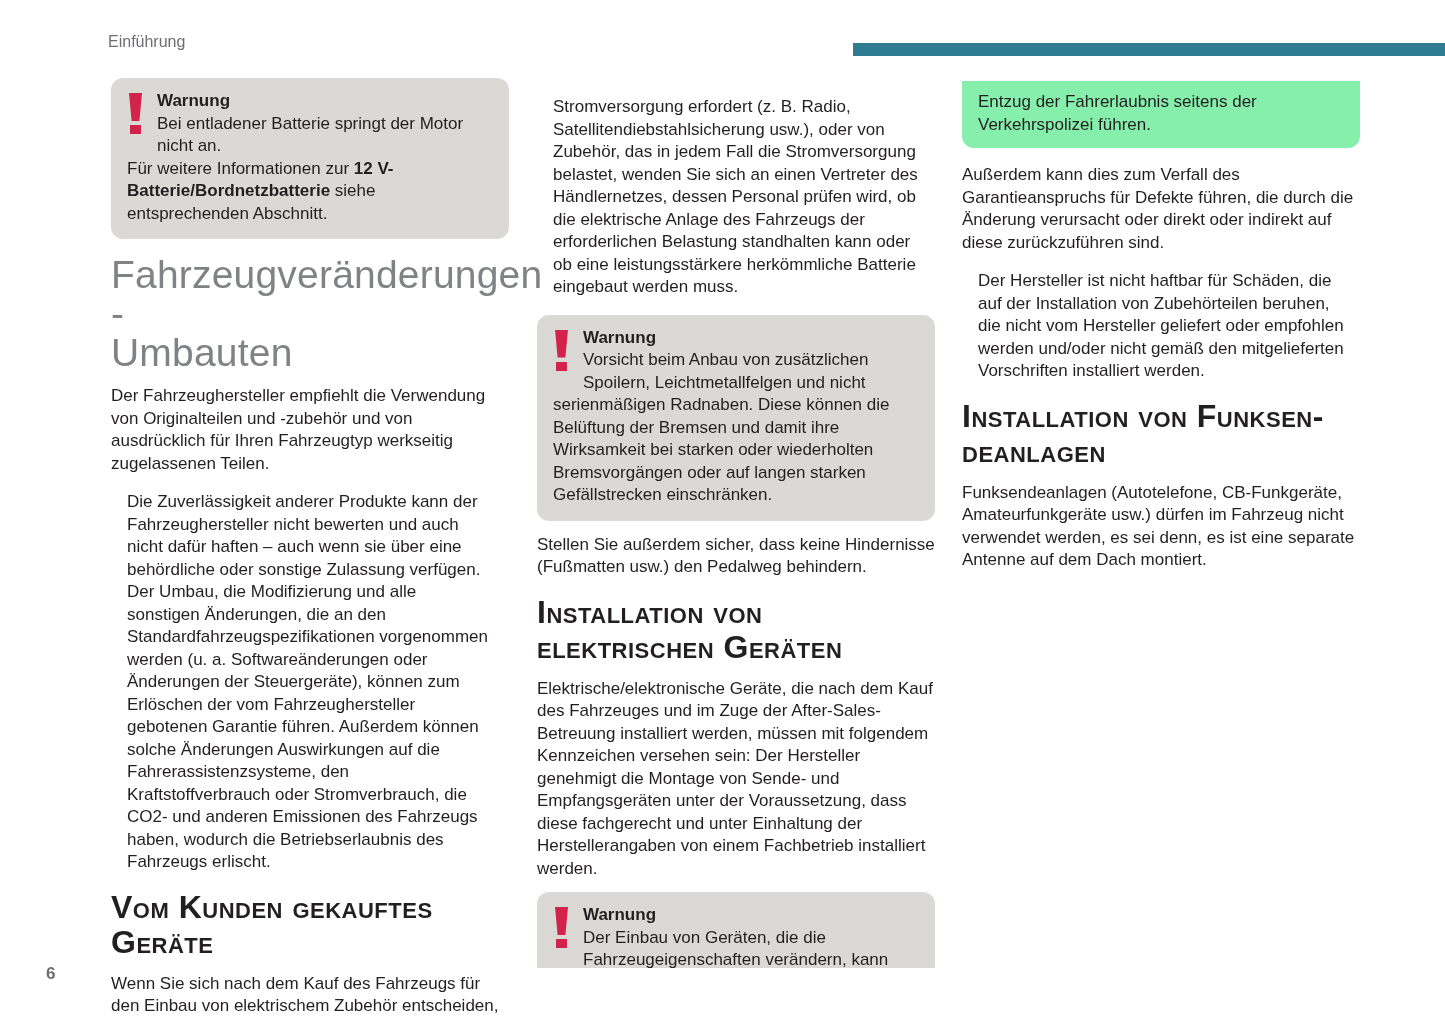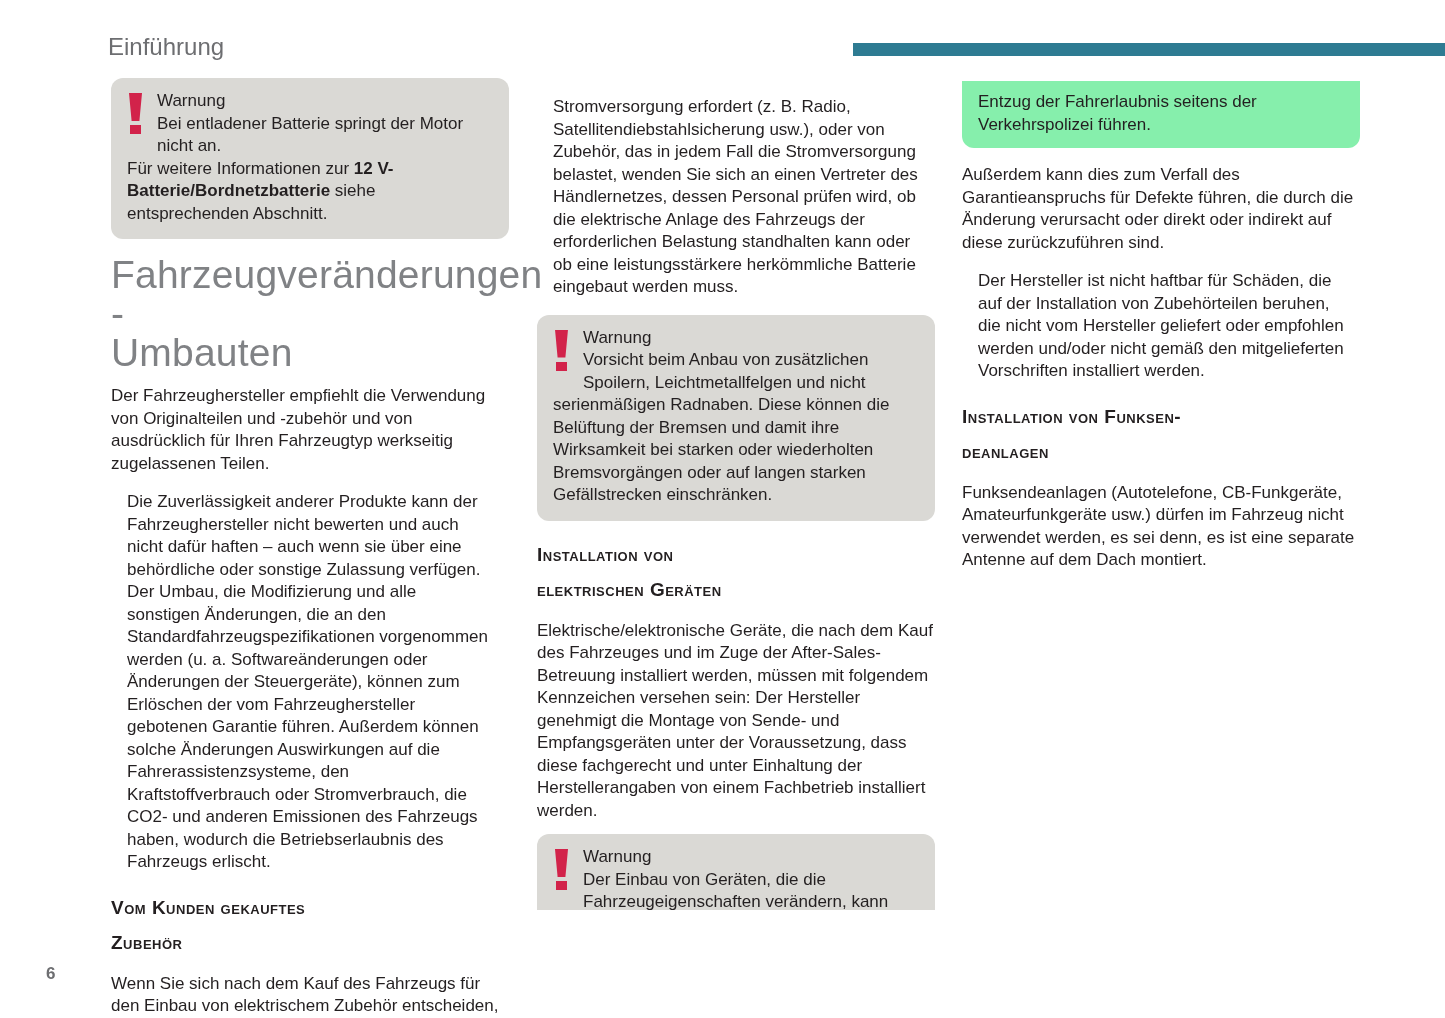--- a/index.html
+++ b/index.html
@@ -6,21 +6,21 @@
   body {
     width:1445px; height:1018px;
     background:#ffffff;
     font-family:"Liberation Sans", sans-serif;
     color:#231f20;
     position:relative;
     overflow:hidden;
   }
   .section-label {
     position:absolute; left:108px; top:33px;
-    font-size:24px; color:#6d6e71;
+    font-size:16px; color:#6d6e71;
   }
   .accent-bar {
     position:absolute; left:853px; top:43px;
     width:592px; height:13px; background:#2e7b92;
   }
   .col {
     position:absolute; width:398px;
     font-size:17px; line-height:22.5px;
   }
   #col1 { left:111px; top:78px; }
@@ -46,28 +46,28 @@
     margin:3px 13px 0 2px;
   }
   .warn-icon .bar {
     display:block; width:13px; height:28px; background:#d2234a;
     clip-path:polygon(0 0,100% 0,80% 100%,20% 100%);
   }
   .warn-icon .dot {
     display:block; width:11px; height:9px; margin:4px 0 0 1px;
     background:#d2234a;
   }
-  .warn-title { font-weight:normal; }
+  .warn-title { font-weight:bold; }
 
   h1.gray-title {
     font-size:39px; line-height:39px; font-weight:400;
     color:#808285; margin:16px 0 0 0; letter-spacing:0.2px;
   }
   h2.sc {
-    font-size:19px; line-height:35px; font-weight:700;
+    font-size:32px; line-height:35px; font-weight:700;
     color:#231f20; margin:16px 0 0 0;
     font-variant:small-caps; letter-spacing:0.5px;
   }
   p { margin:13px 0 0 0; }
   p.cont { margin:16px; }
   .b { font-weight:bold; }
 
   .page-number {
     position:absolute; left:46px; top:964px;
     font-size:17px; font-weight:bold; color:#6d6e71;
@@ -94,39 +94,40 @@
   <h1 class="gray-title">
     <div>Fahrzeugveränderungen -</div>
     <div>Umbauten</div>
   </h1>
 
   <p>Der Fahrzeughersteller empfiehlt die Verwendung von Originalteilen und -zubehör und von ausdrücklich für Ihren Fahrzeugtyp werkseitig zugelassenen Teilen.</p>
   <p class="cont">Die Zuverlässigkeit anderer Produkte kann der Fahrzeughersteller nicht bewerten und auch nicht dafür haften – auch wenn sie über eine behördliche oder sonstige Zulassung verfügen. Der Umbau, die Modifizierung und alle sonstigen Änderungen, die an den Standardfahrzeugspezifikationen vorgenommen werden (u. a. Softwareänderungen oder Änderungen der Steuergeräte), können zum Erlöschen der vom Fahrzeughersteller gebotenen Garantie führen. Außerdem können solche Änderungen Auswirkungen auf die Fahrerassistenzsysteme, den Kraftstoffverbrauch oder Stromverbrauch, die CO2- und anderen Emissionen des Fahrzeugs haben, wodurch die Betriebserlaubnis des Fahrzeugs erlischt.</p>
 
   <h2 class="sc">
     <div>Vom Kunden gekauftes</div>
-    <div>Zubehör</div>
+    <div>Geräte</div>
   </h2>
 
   <p>Wenn Sie sich nach dem Kauf des Fahrzeugs für den Einbau von elektrischem Zubehör entscheiden, das eine permanente</p>
 </div>
 
 <div class="col" id="col2">
 
   <p class="cont">Stromversorgung erfordert (z. B. Radio, Satellitendiebstahlsicherung usw.), oder von Zubehör, das in jedem Fall die Stromversorgung belastet, wenden Sie sich an einen Vertreter des Händlernetzes, dessen Personal prüfen wird, ob die elektrische Anlage des Fahrzeugs der erforderlichen Belastung standhalten kann oder ob eine leistungsstärkere herkömmliche Batterie eingebaut werden muss.</p>
 
   <div class="warn-box" style="margin-top:9px;">
     <span class="warn-icon">
         <span class="bar"></span>
         <span class="dot"></span>
       </span>
     <div class="warn-title">Warnung</div>
     <div><span>Vorsicht beim Anbau von zusätzlichen Spoilern, Leichtmetallfelgen und nicht serienmäßigen Radnaben. Diese können die Belüftung der Bremsen und damit ihre Wirksamkeit bei starken oder wiederholten Bremsvorgängen oder auf langen starken Gefällstrecken einschränken.</span></div>
   </div>
 
+  <p>Stellen Sie außerdem sicher, dass keine Hindernisse (Fußmatten usw.) den Pedalweg behindern.</p>
 
   <h2 class="sc">
     <div>Installation von</div>
     <div>elektrischen Geräten</div>
   </h2>
 
   <p>Elektrische/elektronische Geräte, die nach dem Kauf des Fahrzeuges und im Zuge der After-Sales-Betreuung installiert werden, müssen mit folgendem Kennzeichen versehen sein: Der Hersteller genehmigt die Montage von Sende- und Empfangsgeräten unter der Voraussetzung, dass diese fachgerecht und unter Einhaltung der Herstellerangaben von einem Fachbetrieb installiert werden.</p>
 
   <div class="warn-box clipped-bottom" style="margin-top:12px;">
     <span class="warn-icon">

